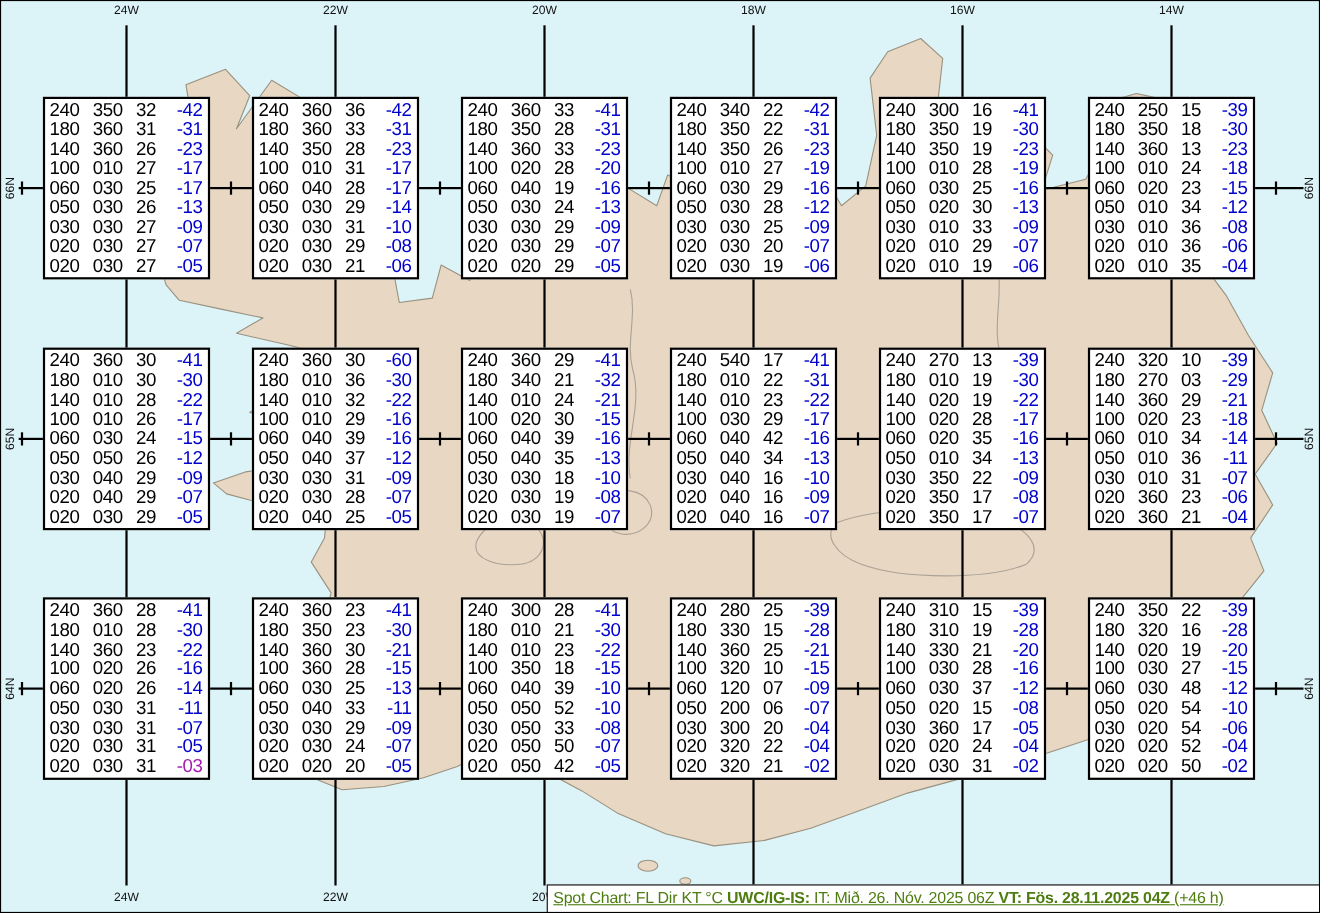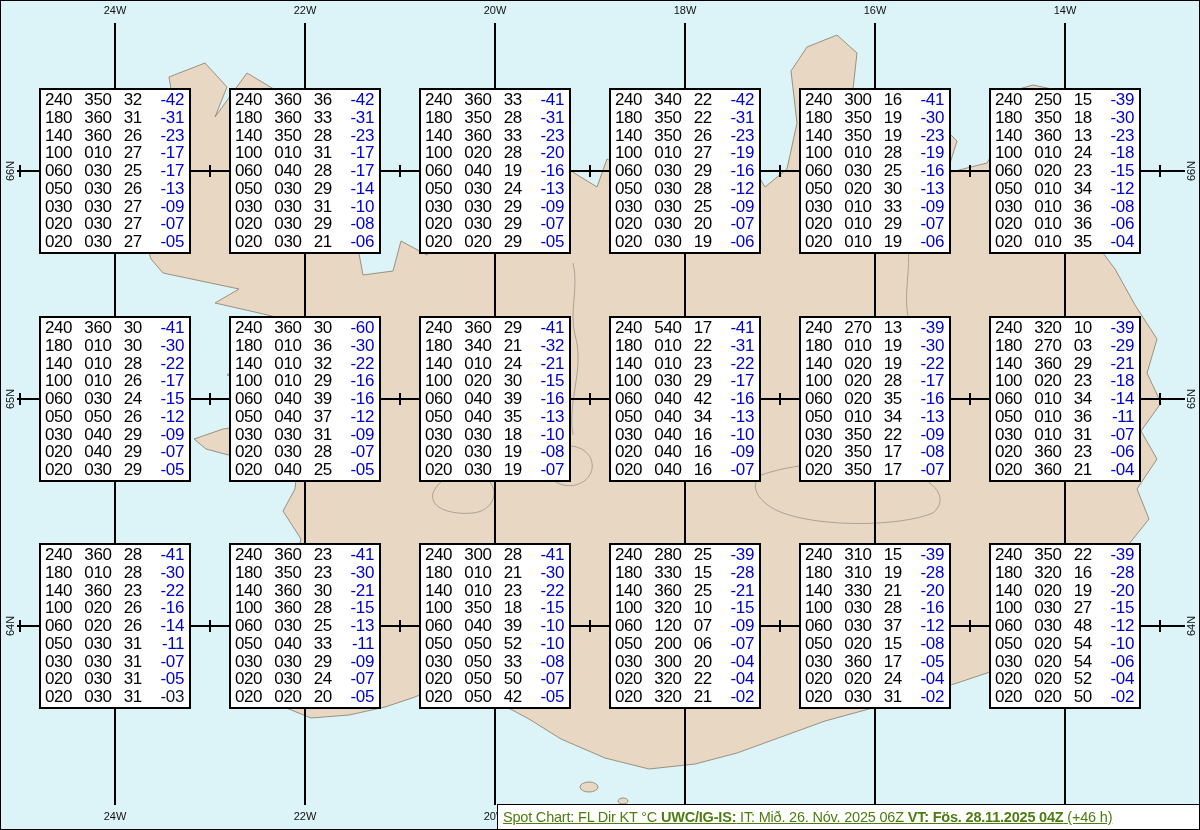--- a/index.html
+++ b/index.html
@@ -846,21 +846,21 @@
         <div class="spot-row">
           <span class="c-fl">020</span>
           <span class="c-dir">030</span>
           <span class="c-kt">31</span>
           <span class="c-tmp" style="color: rgb(0, 0, 204);">-05</span>
         </div>
         <div class="spot-row">
           <span class="c-fl">020</span>
           <span class="c-dir">030</span>
           <span class="c-kt">31</span>
-          <span class="c-tmp" style="color: #0f172a;">-03</span>
+          <span class="c-tmp" style="color: #a21caf;">-03</span>
         </div>
       </div>
       <div class="spot-box" style="left: 228px; top: 542px;">
         <div class="spot-row">
           <span class="c-fl">240</span>
           <span class="c-dir">360</span>
           <span class="c-kt">23</span>
           <span class="c-tmp" style="color: rgb(0, 0, 204);">-41</span>
         </div>
         <div class="spot-row">

